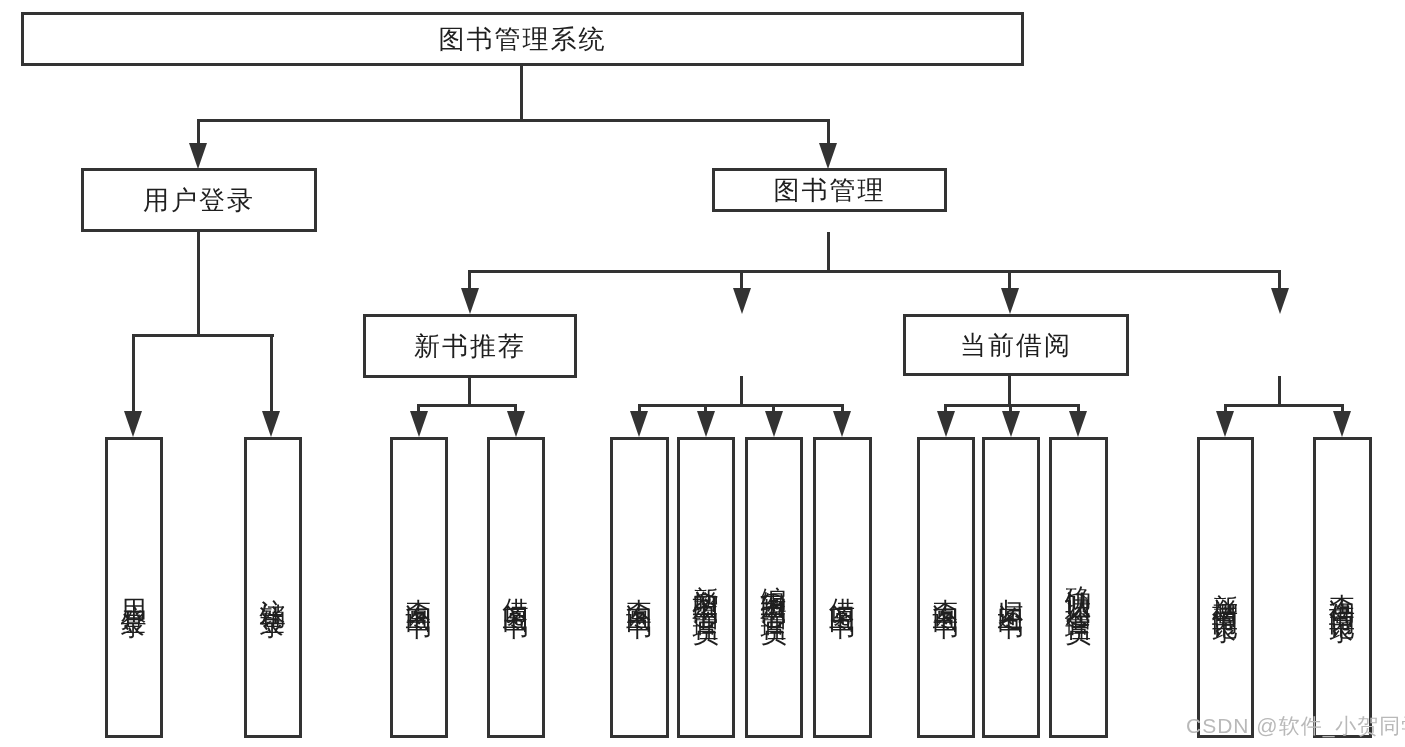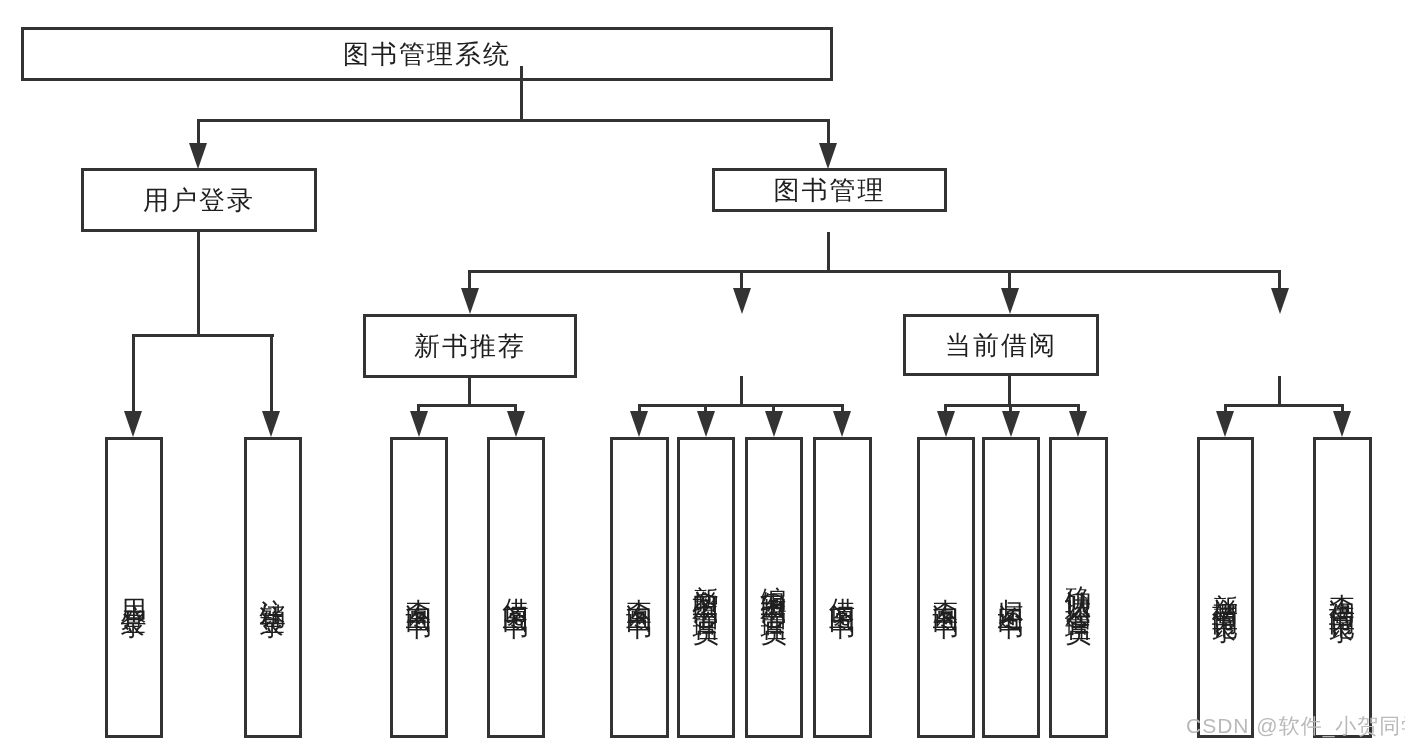--- a/index.html
+++ b/index.html
@@ -58,27 +58,27 @@
     letter-spacing:1px;
     z-index:10;
     white-space:nowrap;
   }
 </style>
 </head>
 <body>
 
 <div class="canvas">
 
-  <div class="box hbox" style="left:21px;top:27px;width:812px;height:54px">图书管理系统</div>
+  <div class="box hbox" style="left:21px;top:12px;width:1003px;height:54px">图书管理系统</div>
 
   <div class="box hbox" style="left:81px;top:168px;width:236px;height:64px">用户登录</div>
   <div class="box hbox" style="left:712px;top:168px;width:235px;height:44px">图书管理</div>
 
   <div class="box hbox" style="left:363px;top:314px;width:214px;height:64px">新书推荐</div>
-  <div class="box hbox" style="left:903px;top:314px;width:196px;height:62px">当前借阅</div>
+  <div class="box hbox" style="left:903px;top:314px;width:226px;height:62px">当前借阅</div>
 
   <div class="box vbox" style="left:105px;top:437px;width:58px;height:301px">用户登录</div>
   <div class="box vbox" style="left:244px;top:437px;width:58px;height:301px">注销登录</div>
 
   <div class="box vbox" style="left:390px;top:437px;width:58px;height:301px">查询图书</div>
   <div class="box vbox" style="left:487px;top:437px;width:58px;height:301px">借阅图书</div>
 
   <div class="box vbox" style="left:610px;top:437px;width:59px;height:301px">查询图书</div>
   <div class="box vbox" style="left:677px;top:437px;width:58px;height:301px">新增图书（管理员）</div>
   <div class="box vbox" style="left:745px;top:437px;width:58px;height:301px">编辑图书（管理员）</div>

